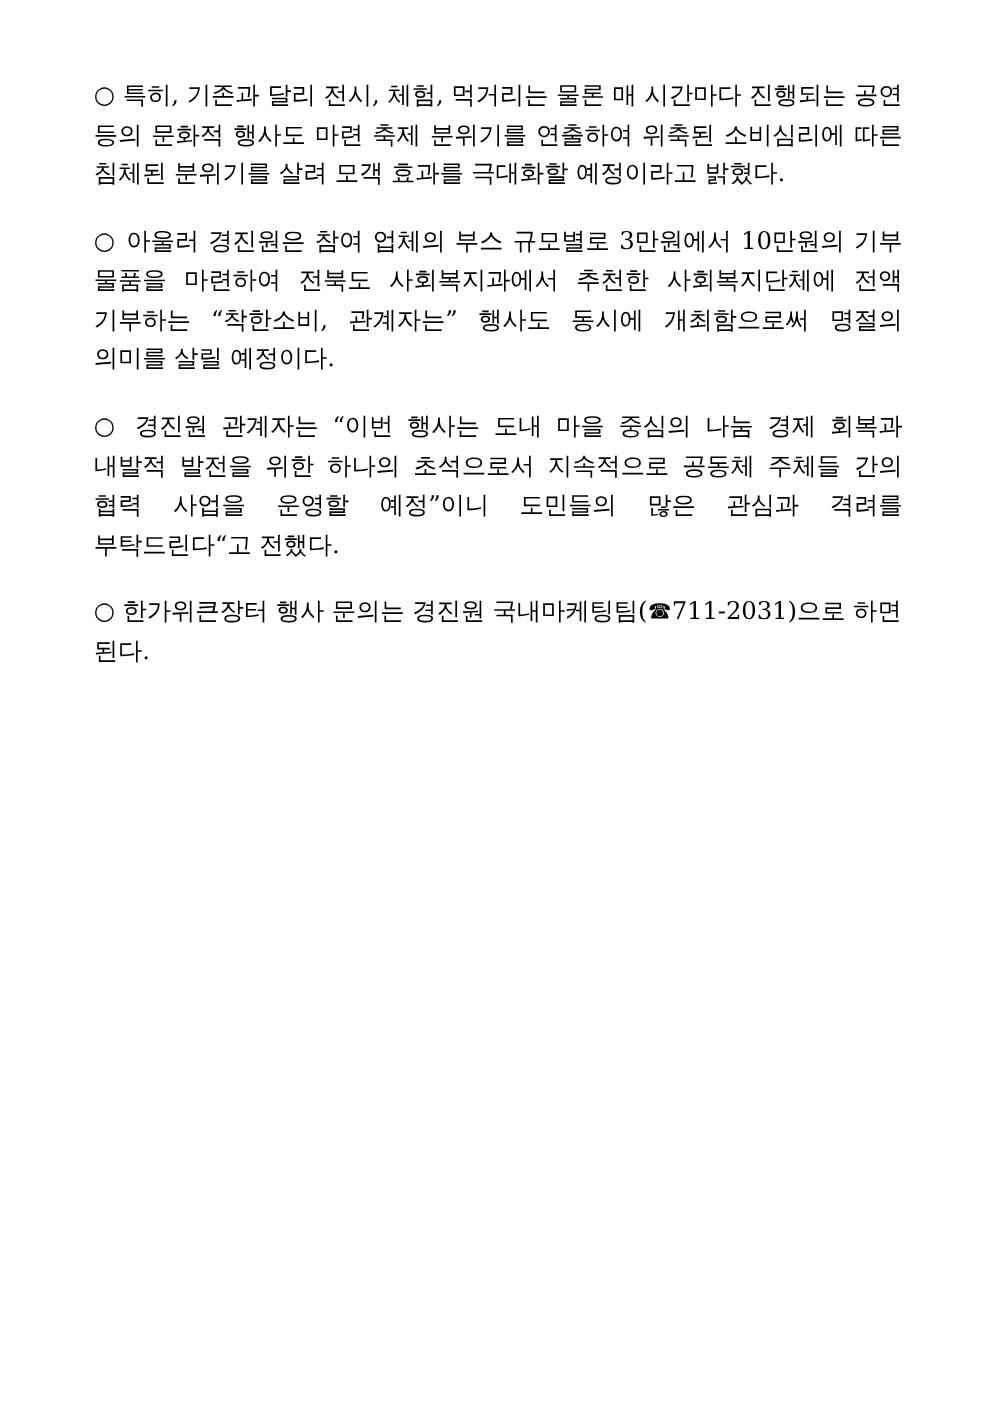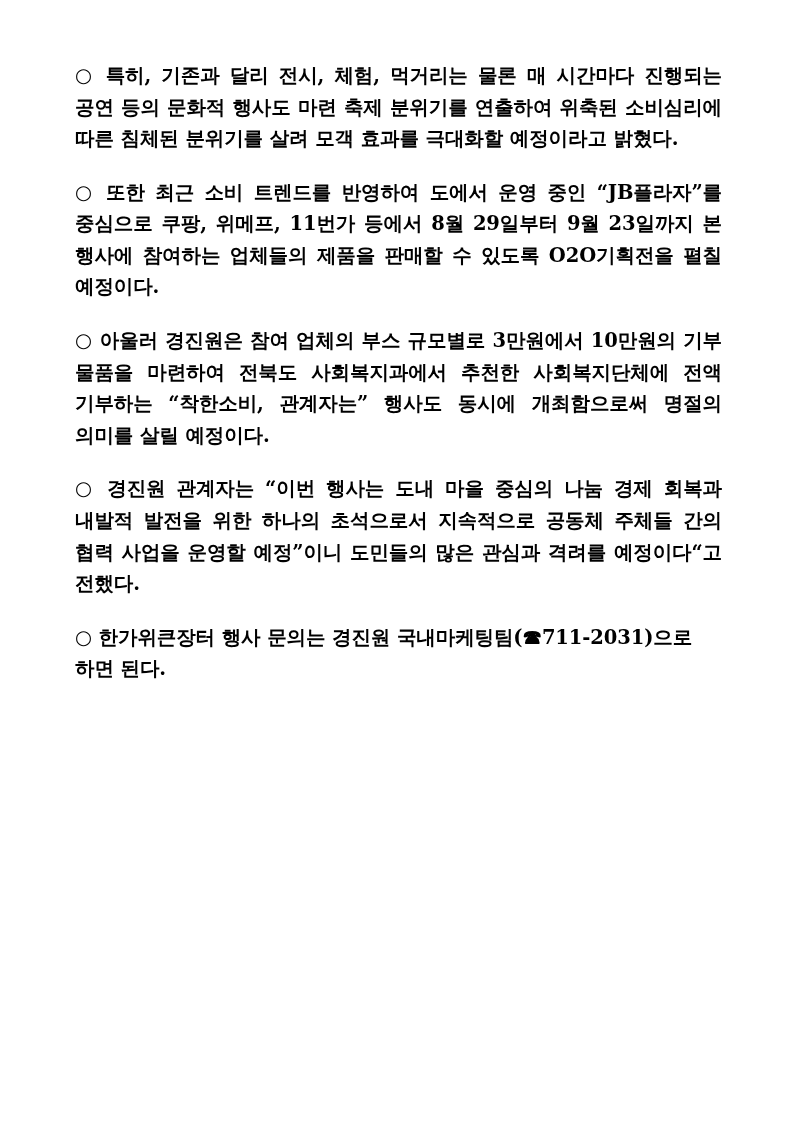--- a/index.html
+++ b/index.html
@@ -22,37 +22,35 @@
   }
   .para {
     font-size: 19.5px;
     line-height: 1.62;
     text-align: justify;
     text-justify: inter-character;
     margin: 0 0 22px 0;
     letter-spacing: -0.1px;
     word-break: keep-all;
     white-space: normal;
-    font-weight: bold;
   }
   .para:last-child {
     margin-bottom: 0;
   }
   
   .para.bullet {
     text-indent: 0;
   }
   .para.last {
     text-align: left;
   }
 </style>
 </head>
 <body>
 
 <div class="page">
   <div class="body-copy">
     <p class="para bullet">○ 특히, 기존과 달리 전시, 체험, 먹거리는 물론 매 시간마다 진행되는 공연 등의 문화적 행사도 마련 축제 분위기를 연출하여 위축된 소비심리에 따른 침체된 분위기를 살려 모객 효과를 극대화할 예정이라고 밝혔다.</p>
-    <p class="para bullet">○ 또한 최근 소비 트렌드를 반영하여 도에서 운영 중인 “JB플라자”를 중심으로 쿠팡, 위메프, 11번가 등에서 8월 29일부터 9월 23일까지 본 행사에 참여하는 업체들의 제품을 판매할 수 있도록 O2O기획전을 펼칠 예정이다.</p>
     <p class="para bullet">○ 아울러 경진원은 참여 업체의 부스 규모별로 3만원에서 10만원의 기부 물품을 마련하여 전북도 사회복지과에서 추천한 사회복지단체에 전액 기부하는 “착한소비, 관계자는” 행사도 동시에 개최함으로써 명절의 의미를 살릴 예정이다.</p>
-    <p class="para bullet">○ 경진원 관계자는 “이번 행사는 도내 마을 중심의 나눔 경제 회복과 내발적 발전을 위한 하나의 초석으로서 지속적으로 공동체 주체들 간의 협력 사업을 운영할 예정”이니 도민들의 많은 관심과 격려를 예정이다“고 전했다.</p>
+    <p class="para bullet">○ 경진원 관계자는 “이번 행사는 도내 마을 중심의 나눔 경제 회복과 내발적 발전을 위한 하나의 초석으로서 지속적으로 공동체 주체들 간의 협력 사업을 운영할 예정”이니 도민들의 많은 관심과 격려를 부탁드린다“고 전했다.</p>
     <p class="para bullet last">○ 한가위큰장터 행사 문의는 경진원 국내마케팅팀(☎711-2031)으로 하면 된다.</p>
   </div>
 </div>
 
 </body></html>

